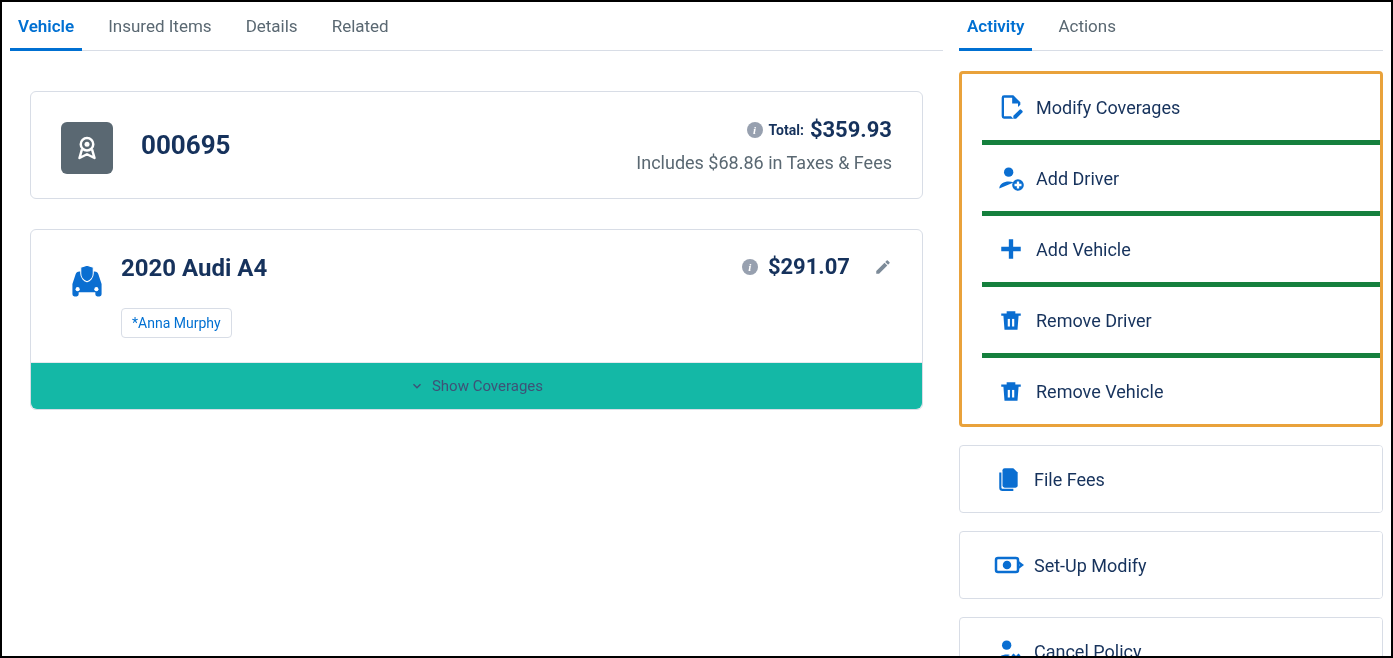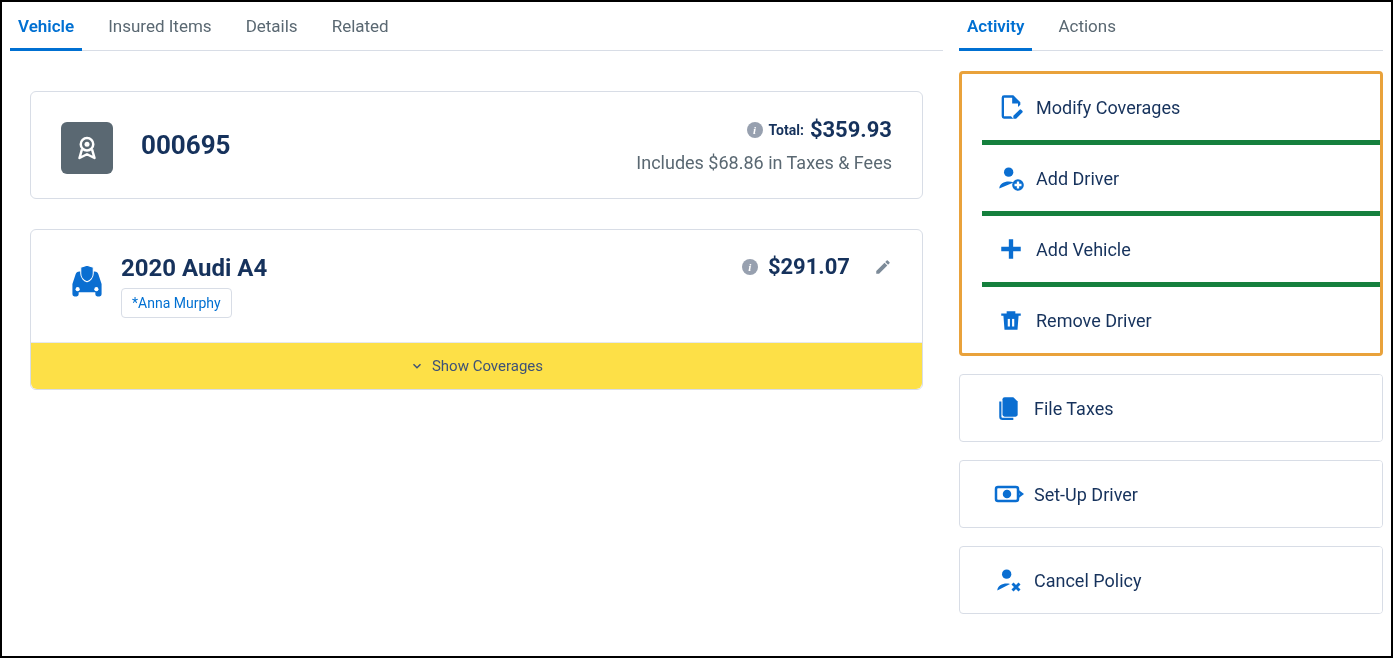--- a/index.html
+++ b/index.html
@@ -99,37 +99,37 @@
     font-weight:700;
     color:#16325c;
   }
   .chip {
     display:inline-block;
     border:1px solid #d8dde6;
     border-radius:4px;
     padding:6px 10px;
     font-size:14px;
     color:#0070d2;
-    margin-top:6px;
+    margin-top:26px;
     cursor:pointer;
   }
   .price-line {
     font-size:22px;
     font-weight:700;
     color:#16325c;
     display:flex;
     align-items:center;
     gap:10px;
   }
   .edit-icon {
     color:#7d8b99;
     cursor:pointer;
   }
   .show-coverages {
-    background:#fde047;
+    background:#14b8a6;
     border-top:1px solid #e5e9ee;
     text-align:center;
     padding:14px 0;
     color:#3e5277;
     font-size:15px;
     cursor:pointer;
     display:flex;align-items:center;justify-content:center;gap:8px;
     border-radius:0 0 6px 6px;
   }
   .actions-list {
@@ -283,44 +283,54 @@
       <div class="action-item">
         <span class="a-icon">
           <svg width="26" height="26" viewBox="0 0 24 24" fill="#0a6ed1">
               <path d="M3 6h18v2H3zM8 4h8v2H8zM5 8h14l-1 13H6L5 8z"></path>
               <rect x="9" y="11" width="2" height="7" fill="#fff"></rect>
               <rect x="13" y="11" width="2" height="7" fill="#fff"></rect>
             </svg>
         </span>
         <span>Remove Driver</span>
       </div>
+      <div class="action-item">
+        <span class="a-icon">
+          <svg width="26" height="26" viewBox="0 0 24 24" fill="#0a6ed1">
+              <path d="M3 6h18v2H3zM8 4h8v2H8zM5 8h14l-1 13H6L5 8z"></path>
+              <rect x="9" y="11" width="2" height="7" fill="#fff"></rect>
+              <rect x="13" y="11" width="2" height="7" fill="#fff"></rect>
+            </svg>
+        </span>
+        <span>Remove Vehicle</span>
+      </div>
     </div>
 
     <div class="action-group">
       <div class="action-item">
         <span class="a-icon">
           <svg width="26" height="26" viewBox="0 0 24 24" fill="#0a6ed1">
               <path d="M8 2h8l4 4v12a2 2 0 0 1-2 2H8a2 2 0 0 1-2-2V4a2 2 0 0 1 2-2z"></path>
               <path d="M4 6v14a2 2 0 0 0 2 2h10" fill="none" stroke="#0a6ed1" stroke-width="2"></path>
             </svg>
         </span>
-        <span>File Taxes</span>
+        <span>File Fees</span>
       </div>
     </div>
 
     <div class="action-group">
       <div class="action-item">
         <span class="a-icon">
           <svg width="30" height="22" viewBox="0 0 30 22" fill="none" stroke="#0a6ed1" stroke-width="2.5">
               <rect x="2" y="4" width="22" height="14" rx="2"></rect>
               <circle cx="13" cy="11" r="3" fill="#0a6ed1"></circle>
               <path d="M24 8l4 3-4 3" stroke="#0a6ed1"></path>
             </svg>
         </span>
-        <span>Set-Up Driver</span>
+        <span>Set-Up Modify</span>
       </div>
     </div>
 
     <div class="action-group">
       <div class="action-item">
         <span class="a-icon">
           <svg width="28" height="28" viewBox="0 0 24 24" fill="#0a6ed1">
               <circle cx="10" cy="7" r="4"></circle>
               <path d="M2 21c0-4 4-6 8-6 1 0 2 .1 2.9.4"></path>
               <path d="M15 15l6 6M21 15l-6 6" stroke="#0a6ed1" stroke-width="2.5"></path>

